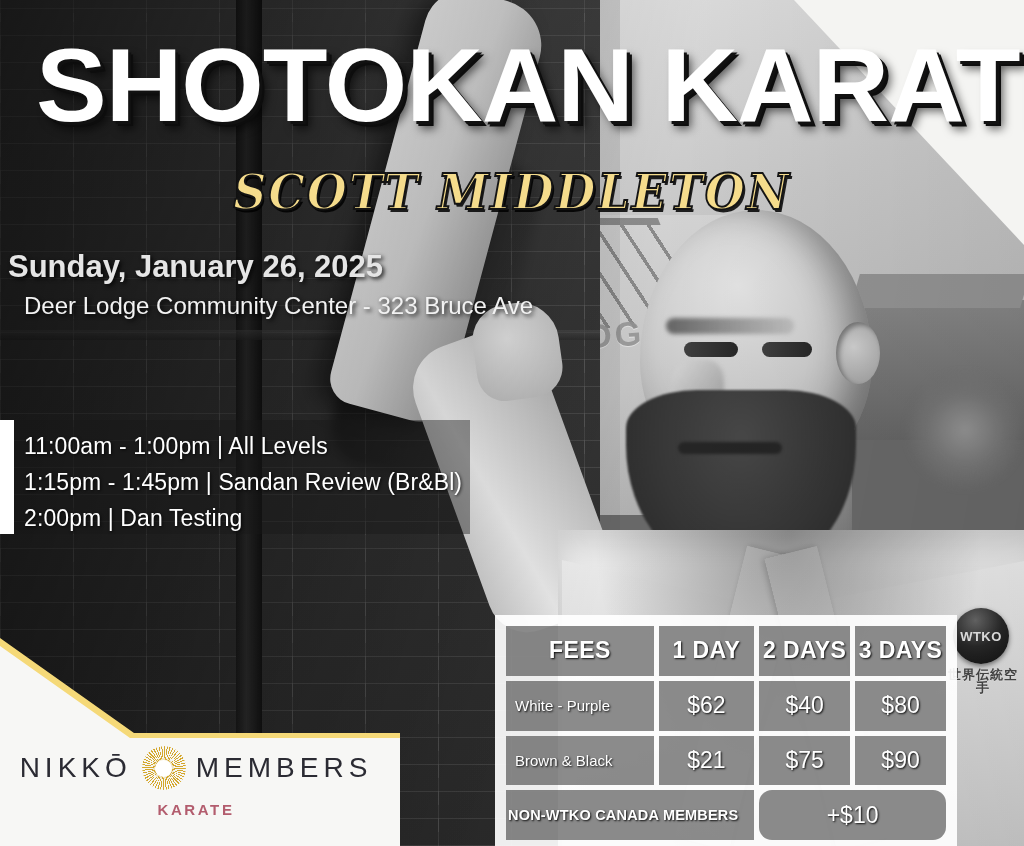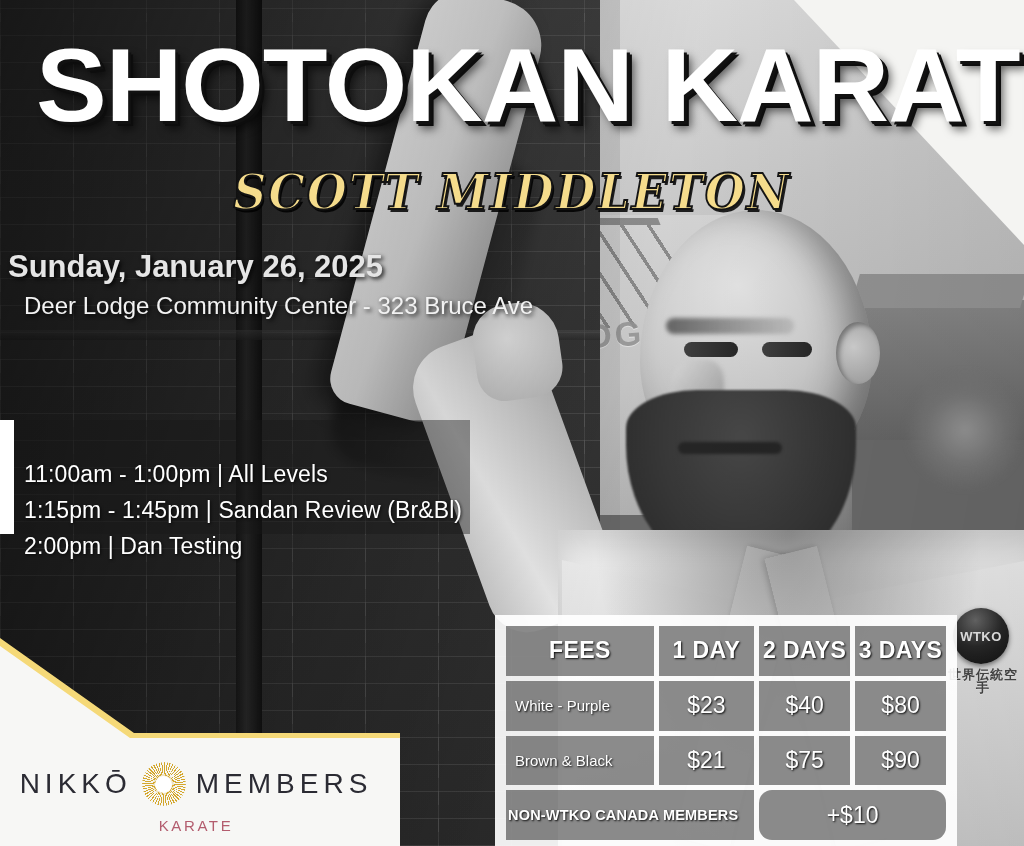--- a/index.html
+++ b/index.html
@@ -278,21 +278,21 @@
   .sched-box{
     position:absolute;left:14px;top:420px;width:456px;height:114px;
     background:rgba(25,25,25,.42);
   }
   .sched-tab{
     position:absolute;left:0;top:420px;width:14px;height:114px;background:#ffffff;
   }
   .sched{
     position:absolute;left:24px;top:428px;width:470px;
     font-size:23px;line-height:1.57;color:#fff;letter-spacing:.1px;
-    text-shadow:1px 1px 3px rgba(0,0,0,.75);white-space:nowrap;margin-top:28px;
+    text-shadow:1px 1px 3px rgba(0,0,0,.75);white-space:nowrap;
   }
 
   
   .fees{
     position:absolute;left:495px;top:615px;width:462px;height:236px;
     background:rgba(255,255,255,.92);
     padding:6px;
   }
   .fees table{width:100%;height:100%;border-collapse:separate;border-spacing:5px;}
   .fees td{
@@ -301,21 +301,21 @@
     text-shadow:1px 1px 2px rgba(0,0,0,.9);
   }
   .fees .hdr{font-weight:700;font-size:23px;letter-spacing:.4px;}
   .fees .rowlabel{font-weight:400;font-size:15px;text-align:left;padding-left:9px;}
   .fees .price{font-size:23px;}
   .fees .note{font-weight:700;font-size:14.5px;text-align:left;padding-left:2px;letter-spacing:.2px;}
   .fees .plus{font-size:23px;border-radius:13px;}
 
   
   .logo{
-    position:absolute;left:0;bottom:12px;width:392px;text-align:center;
+    position:absolute;left:0;bottom:28px;width:392px;text-align:center;
   }
   .logo-row{
     display:flex;align-items:center;justify-content:center;gap:10px;
     font-size:28px;letter-spacing:5px;color:#2b2b33;font-weight:400;
   }
   .sun{
     position:relative;width:44px;height:44px;flex:0 0 44px;
   }
   .sun .rays{
     position:absolute;inset:0;border-radius:50%;
@@ -323,21 +323,21 @@
       repeating-conic-gradient(#d4a72c 0deg 3deg,rgba(212,167,44,0) 3deg 7.5deg);
     -webkit-mask-image:radial-gradient(circle,rgba(0,0,0,0) 26%,#000 28%,#000 100%);
             mask-image:radial-gradient(circle,rgba(0,0,0,0) 26%,#000 28%,#000 100%);
   }
   .sun .core{
     position:absolute;left:50%;top:50%;width:17px;height:17px;
     margin:-8.5px 0 0 -8.5px;border-radius:50%;background:#ffffff;
     box-shadow:0 0 0 2px rgba(212,167,44,.25);
   }
   .logo-sub{
-    margin-top:11px;font-size:15px;letter-spacing:2.6px;color:#b35d6e;font-weight:400;
+    margin-top:11px;font-size:15px;letter-spacing:2.6px;color:#b35d6e;font-weight:700;
   }
 </style>
 </head>
 <body>
 
 <div class="poster">
 
   <div class="photo">
     <div class="sky"></div>
     <div class="far-bldg"></div>
@@ -414,21 +414,21 @@
     <table>
       <tbody>
           <tr>
         <td class="hdr">FEES</td>
         <td class="hdr">1 DAY</td>
         <td class="hdr">2 DAYS</td>
         <td class="hdr">3 DAYS</td>
       </tr>
       <tr>
         <td class="rowlabel">White - Purple</td>
-        <td class="price">$23</td>
+        <td class="price">$62</td>
         <td class="price">$40</td>
         <td class="price">$80</td>
       </tr>
       <tr>
         <td class="rowlabel">Brown &amp; Black</td>
         <td class="price">$21</td>
         <td class="price">$75</td>
         <td class="price">$90</td>
       </tr>
       <tr>

